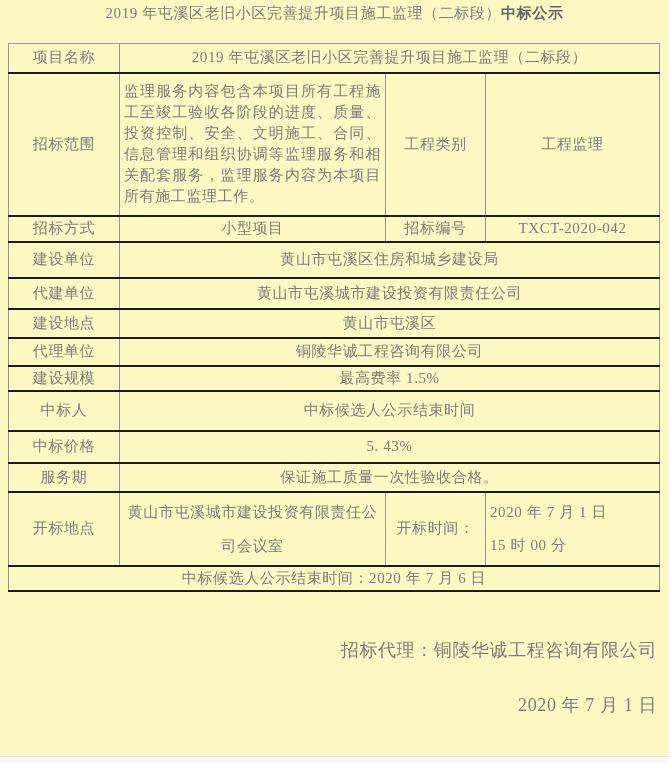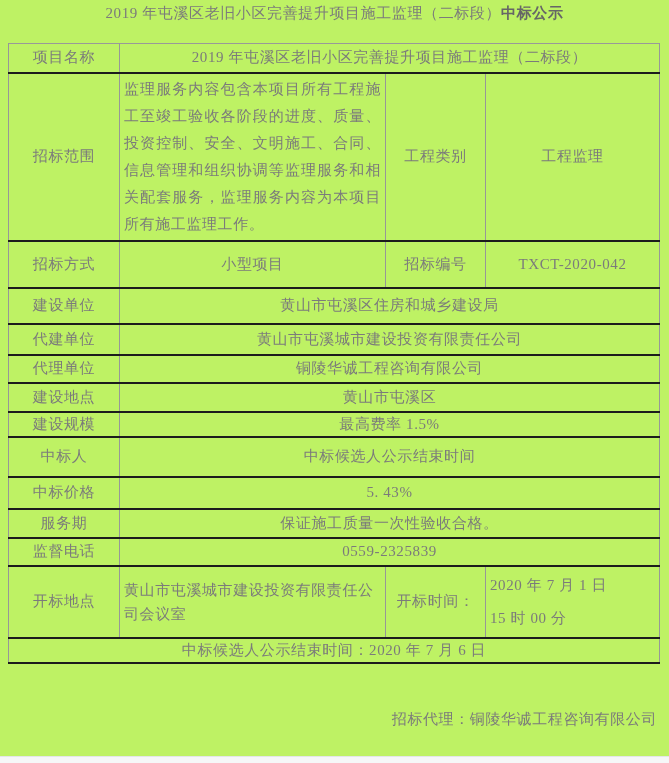--- a/index.html
+++ b/index.html
@@ -8,21 +8,21 @@
     background: #ffffff;
     width: 669px;
     height: 763px;
     overflow: hidden;
     font-family: "Liberation Serif", "DejaVu Serif", serif;
   }
   .page {
     position: relative;
     width: 669px;
     height: 763px;
-    background: #bef264;
+    background: #fef9c3;
   }
   .doc-title {
     padding-top: 4px;
     text-align: center;
     font-size: 15px;
     letter-spacing: 0.6px;
     color: #7b7b7b;
     white-space: nowrap;
   }
   .doc-title .suffix {
@@ -46,45 +46,45 @@
     color: #7b7b7b;
     padding: 2px 4px;
     vertical-align: middle;
     overflow: hidden;
   }
   td.label-cell   { text-align: center; }
   td.value-cell   { text-align: center; }
   td.scope-cell {
     text-align: justify;
     letter-spacing: 2.2px;
-    line-height: 27px;
+    line-height: 21px;
     padding: 2px 3px 2px 4px;
   }
   td.wrap-center {
-    text-align: left;
+    text-align: center;
     padding: 2px 22px;
-    line-height: 24px;
+    line-height: 34px;
   }
   td.time-label-cell {
     text-align: center;
     padding-left: 5px;
   }
   td.datetime-cell {
     text-align: left;
     padding-left: 7px;
   }
   td.datetime-cell .dt-line1 { margin-bottom: 14px; }
   td.announce-cell {
     text-align: center;
     padding-right: 95px;
   }
   .footer-line {
     text-align: right;
     padding-right: 12px;
-    font-size: 15px;
+    font-size: 18px;
     letter-spacing: 0.6px;
     color: #7b7b7b;
     white-space: nowrap;
   }
   .footer-agent { margin-top: 46px; }
   .footer-date  { margin-top: 31px; }
   .bottom-edge {
     position: absolute;
     left: 0;
     bottom: 0;
@@ -114,61 +114,57 @@
       <tr style="height:29px">
         <td class="label-cell">项目名称</td>
         <td class="value-cell" colspan="3">2019 年屯溪区老旧小区完善提升项目施工监理（二标段）</td>
       </tr>
       <tr style="height:143px">
         <td class="label-cell">招标范围</td>
         <td class="scope-cell">监理服务内容包含本项目所有工程施工至竣工验收各阶段的进度、质量、投资控制、安全、文明施工、合同、信息管理和组织协调等监理服务和相关配套服务，监理服务内容为本项目所有施工监理工作。</td>
         <td class="label-cell">工程类别</td>
         <td class="value-cell">工程监理</td>
       </tr>
-      <tr style="height:47px">
+      <tr style="height:26px">
         <td class="label-cell">招标方式</td>
         <td class="value-cell">小型项目</td>
         <td class="label-cell">招标编号</td>
         <td class="value-cell">TXCT-2020-042</td>
       </tr>
       <tr style="height:36px">
         <td class="label-cell">建设单位</td>
         <td class="value-cell" colspan="3">黄山市屯溪区住房和城乡建设局</td>
       </tr>
       <tr style="height:31px">
         <td class="label-cell">代建单位</td>
         <td class="value-cell" colspan="3">黄山市屯溪城市建设投资有限责任公司</td>
       </tr>
+      <tr style="height:29px">
+        <td class="label-cell">建设地点</td>
+        <td class="value-cell" colspan="3">黄山市屯溪区</td>
+      </tr>
       <tr style="height:28px">
         <td class="label-cell">代理单位</td>
         <td class="value-cell" colspan="3">铜陵华诚工程咨询有限公司</td>
-      </tr>
-      <tr style="height:29px">
-        <td class="label-cell">建设地点</td>
-        <td class="value-cell" colspan="3">黄山市屯溪区</td>
       </tr>
       <tr style="height:20px">
         <td class="label-cell">建设规模</td>
         <td class="value-cell" colspan="3">最高费率 1.5%</td>
       </tr>
       <tr style="height:40px">
         <td class="label-cell">中标人</td>
         <td class="value-cell" colspan="3">中标候选人公示结束时间</td>
       </tr>
       <tr style="height:32px">
         <td class="label-cell">中标价格</td>
         <td class="value-cell" colspan="3">5. 43%</td>
       </tr>
       <tr style="height:29px">
         <td class="label-cell">服务期</td>
         <td class="value-cell" colspan="3">保证施工质量一次性验收合格。</td>
-      </tr>
-      <tr style="height:28px">
-        <td class="label-cell">监督电话</td>
-        <td class="value-cell" colspan="3">0559-2325839</td>
       </tr>
       <tr style="height:72px">
         <td class="label-cell">开标地点</td>
         <td class="wrap-center">黄山市屯溪城市建设投资有限责任公司会议室</td>
         <td class="time-label-cell">开标时间：</td>
         <td class="datetime-cell">
           <div class="dt-line1">2020 年 7 月 1 日</div>
           <div class="dt-line2">15 时 00 分</div>
         </td>
       </tr>

